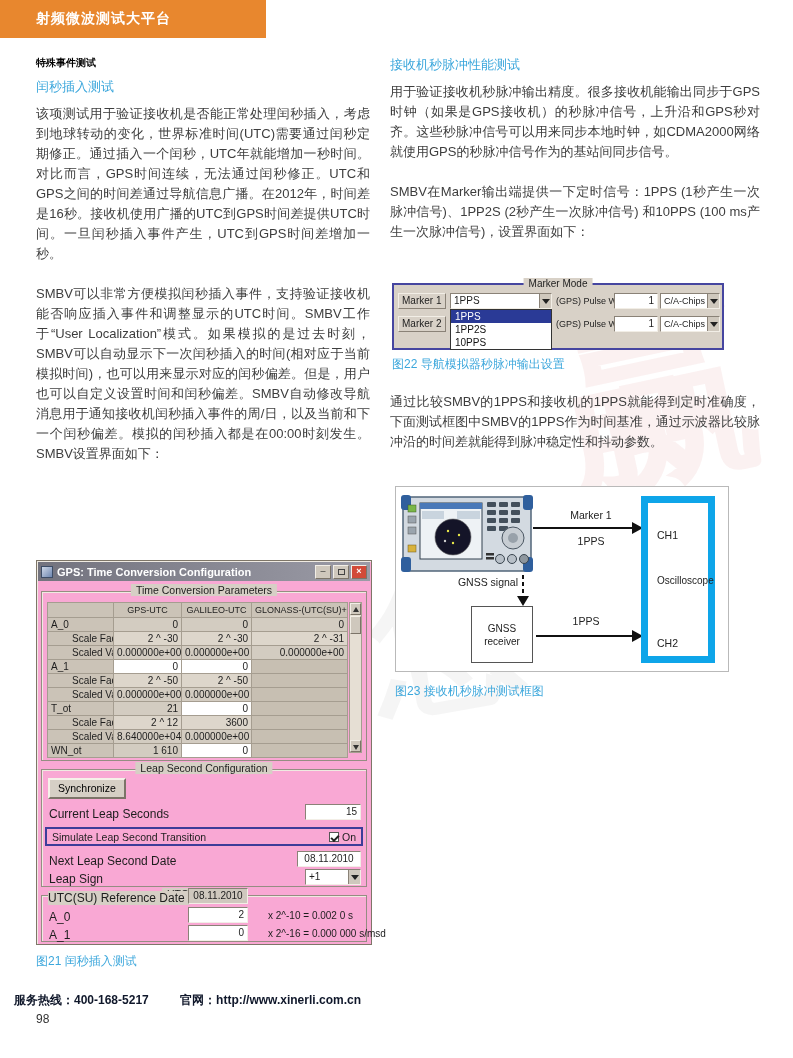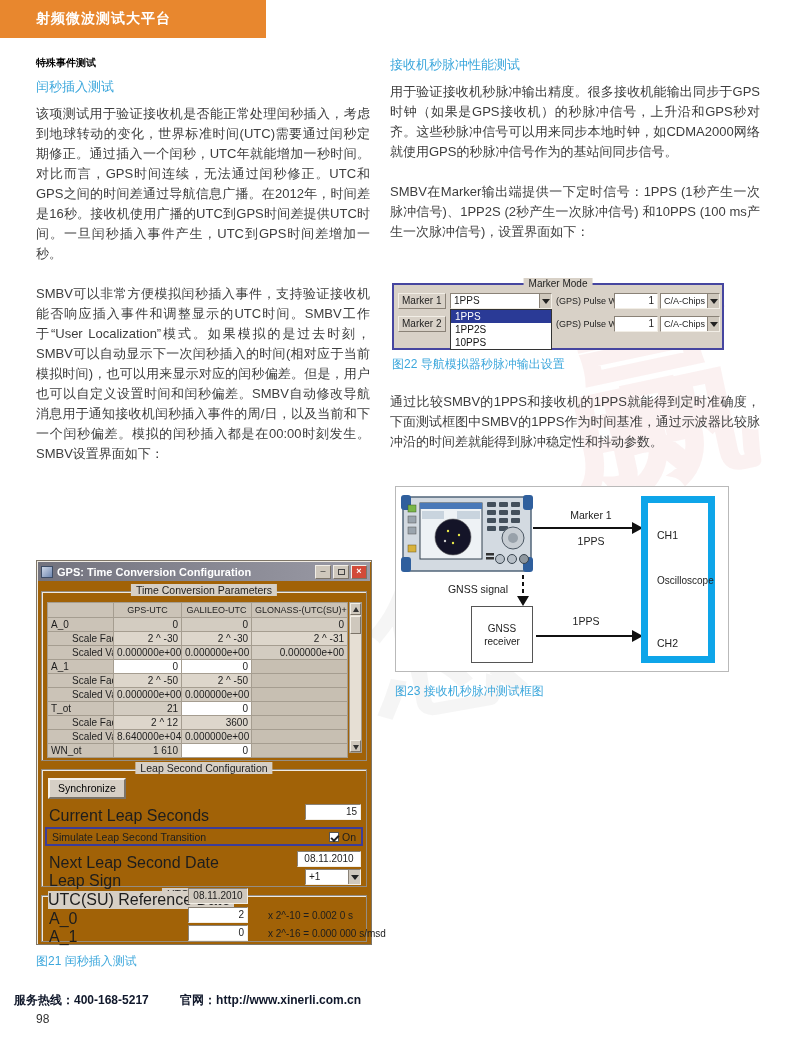--- a/index.html
+++ b/index.html
@@ -24,21 +24,21 @@
   .h-bold { font-size:10px; font-weight:bold; color:#000000; margin-bottom:8px; }
   .h-blue { font-size:13px; color:#3ca7dc; margin-bottom:8px; }
   .para { font-size:13px; line-height:20px; text-align:justify; color:#3d3d3d; margin-bottom:20px; }
   .caption { position:absolute; font-size:12px; color:#3ca7dc; }
   .cap21 { left:36px; top:953px; }
   .cap22 { left:392px; top:356px; }
   .cap23 { left:395px; top:683px; }
   .p3-abs { position:absolute; left:390px; top:392px; width:370px; }
   
   .gps-dialog { position:absolute; left:36px; top:560px; width:336px; height:385px;
-    background:#a16207; border:1px solid #7e7668; box-shadow:inset 1px 1px 0 #f0ebe2;
+    background:#f9a8d4; border:1px solid #7e7668; box-shadow:inset 1px 1px 0 #f0ebe2;
     font-size:10.5px; color:#1d1d1d; }
   .titlebar { position:absolute; left:1px; top:1px; right:1px; height:19px;
     background:linear-gradient(90deg,#73737e,#9b9ba6); display:flex; align-items:center; padding:0 3px; }
   .win-icon { width:12px; height:12px; background:linear-gradient(135deg,#cfd8e8,#6d86b0);
     border:1px solid #3c4c66; margin-right:4px; }
   .title-text { flex:1; color:#fff; font-weight:bold; font-size:11px; white-space:nowrap; overflow:hidden; }
   .win-btn { width:16px; height:14px; margin-left:2px; background:#cfc8bd;
     border:1px solid; border-color:#f2eee6 #7c7468 #7c7468 #f2eee6;
     font-size:9px; line-height:11px; text-align:center; color:#333; }
   .win-btn.max span { display:block; width:7px; height:6px; border:1px solid #444; margin:3px auto 0; }
@@ -70,21 +70,21 @@
   .scr-btn.up { top:0; } .scr-btn.down { bottom:0; }
   .tri-up, .tri-down { position:absolute; left:2px; width:0; height:0;
     border-left:3px solid transparent; border-right:3px solid transparent; }
   .tri-up { top:3px; border-bottom:5px solid #333; }
   .tri-down { top:4px; border-top:5px solid #333; }
   .scr-thumb { position:absolute; left:0; top:13px; width:11px; height:18px; background:#cfc8bd;
     border:1px solid; border-color:#f2eee6 #7c7468 #7c7468 #f2eee6; }
   
   .btn3d { position:absolute; left:6px; top:8px; padding:2px 8px 3px; background:#d6cfc5;
     border:2px solid; border-color:#f5f1e9 #7c7468 #7c7468 #f5f1e9; font-size:10.5px;text-align:center; }
-  .fld-label { position:absolute; left:7px; font-size:16px; white-space:nowrap; }
+  .fld-label { position:absolute; left:7px; font-size:12px; white-space:nowrap; }
   .inset { background:#fff; border:1px solid; border-color:#8a8277 #f2eee6 #f2eee6 #8a8277; }
   .num-field { position:absolute; right:5px; height:16px; line-height:14px; font-size:10px;
     text-align:right; padding:0 3px; }
   .sim-row { position:absolute; left:3px; right:3px; top:57px; height:19px;
     border:2px solid #3d3d99; display:flex; align-items:center; justify-content:space-between; padding:0 5px; }
   .chk-wrap { display:flex; align-items:center; gap:3px; }
   .chk { width:10px; height:10px; background:#fff; border:1px solid #555; position:relative; }
   .chk::after { content:""; position:absolute; left:1px; top:2px; width:6px; height:3px;
     border-left:2px solid #222; border-bottom:2px solid #222; transform:rotate(-45deg); }
   .combo { position:absolute; height:16px; background:#fff; border:1px solid;
@@ -360,21 +360,21 @@
     <svg class="diag-svg" width="334" height="186" viewBox="0 0 334 186">
       <line x1="137" y1="41" x2="237" y2="41" stroke="#111" stroke-width="2"></line>
       <polygon points="236,35 236,47 247,41" fill="#111"></polygon>
       <line x1="127" y1="88" x2="127" y2="110" stroke="#111" stroke-width="2" stroke-dasharray="4,3"></line>
       <polygon points="121,109 133,109 127,119" fill="#111"></polygon>
       <line x1="140" y1="149" x2="237" y2="149" stroke="#111" stroke-width="2"></line>
       <polygon points="236,143 236,155 247,149" fill="#111"></polygon>
     </svg>
     <span class="diag-lbl" style="left:150px; top:22px; width:90px; text-align:center;">Marker 1</span>
     <span class="diag-lbl" style="left:150px; top:48px; width:90px; text-align:center;">1PPS</span>
-    <span class="diag-lbl" style="left:42px; top:96px; width:80px; text-align:center;">GNSS signal</span>
+    <span class="diag-lbl" style="left:42px; top:89px; width:80px; text-align:right;">GNSS signal</span>
     <span class="diag-lbl" style="left:150px; top:128px; width:80px; text-align:center;">1PPS</span>
     <div class="gnss-box">
       <span>GNSS</span>
       <span>receiver</span>
     </div>
     <div class="osc-box">
       <span style="top:26px;">CH1</span>
       <span style="top:72px; font-size:10px;">Oscilloscope</span>
       <span style="top:134px;">CH2</span>
     </div>

